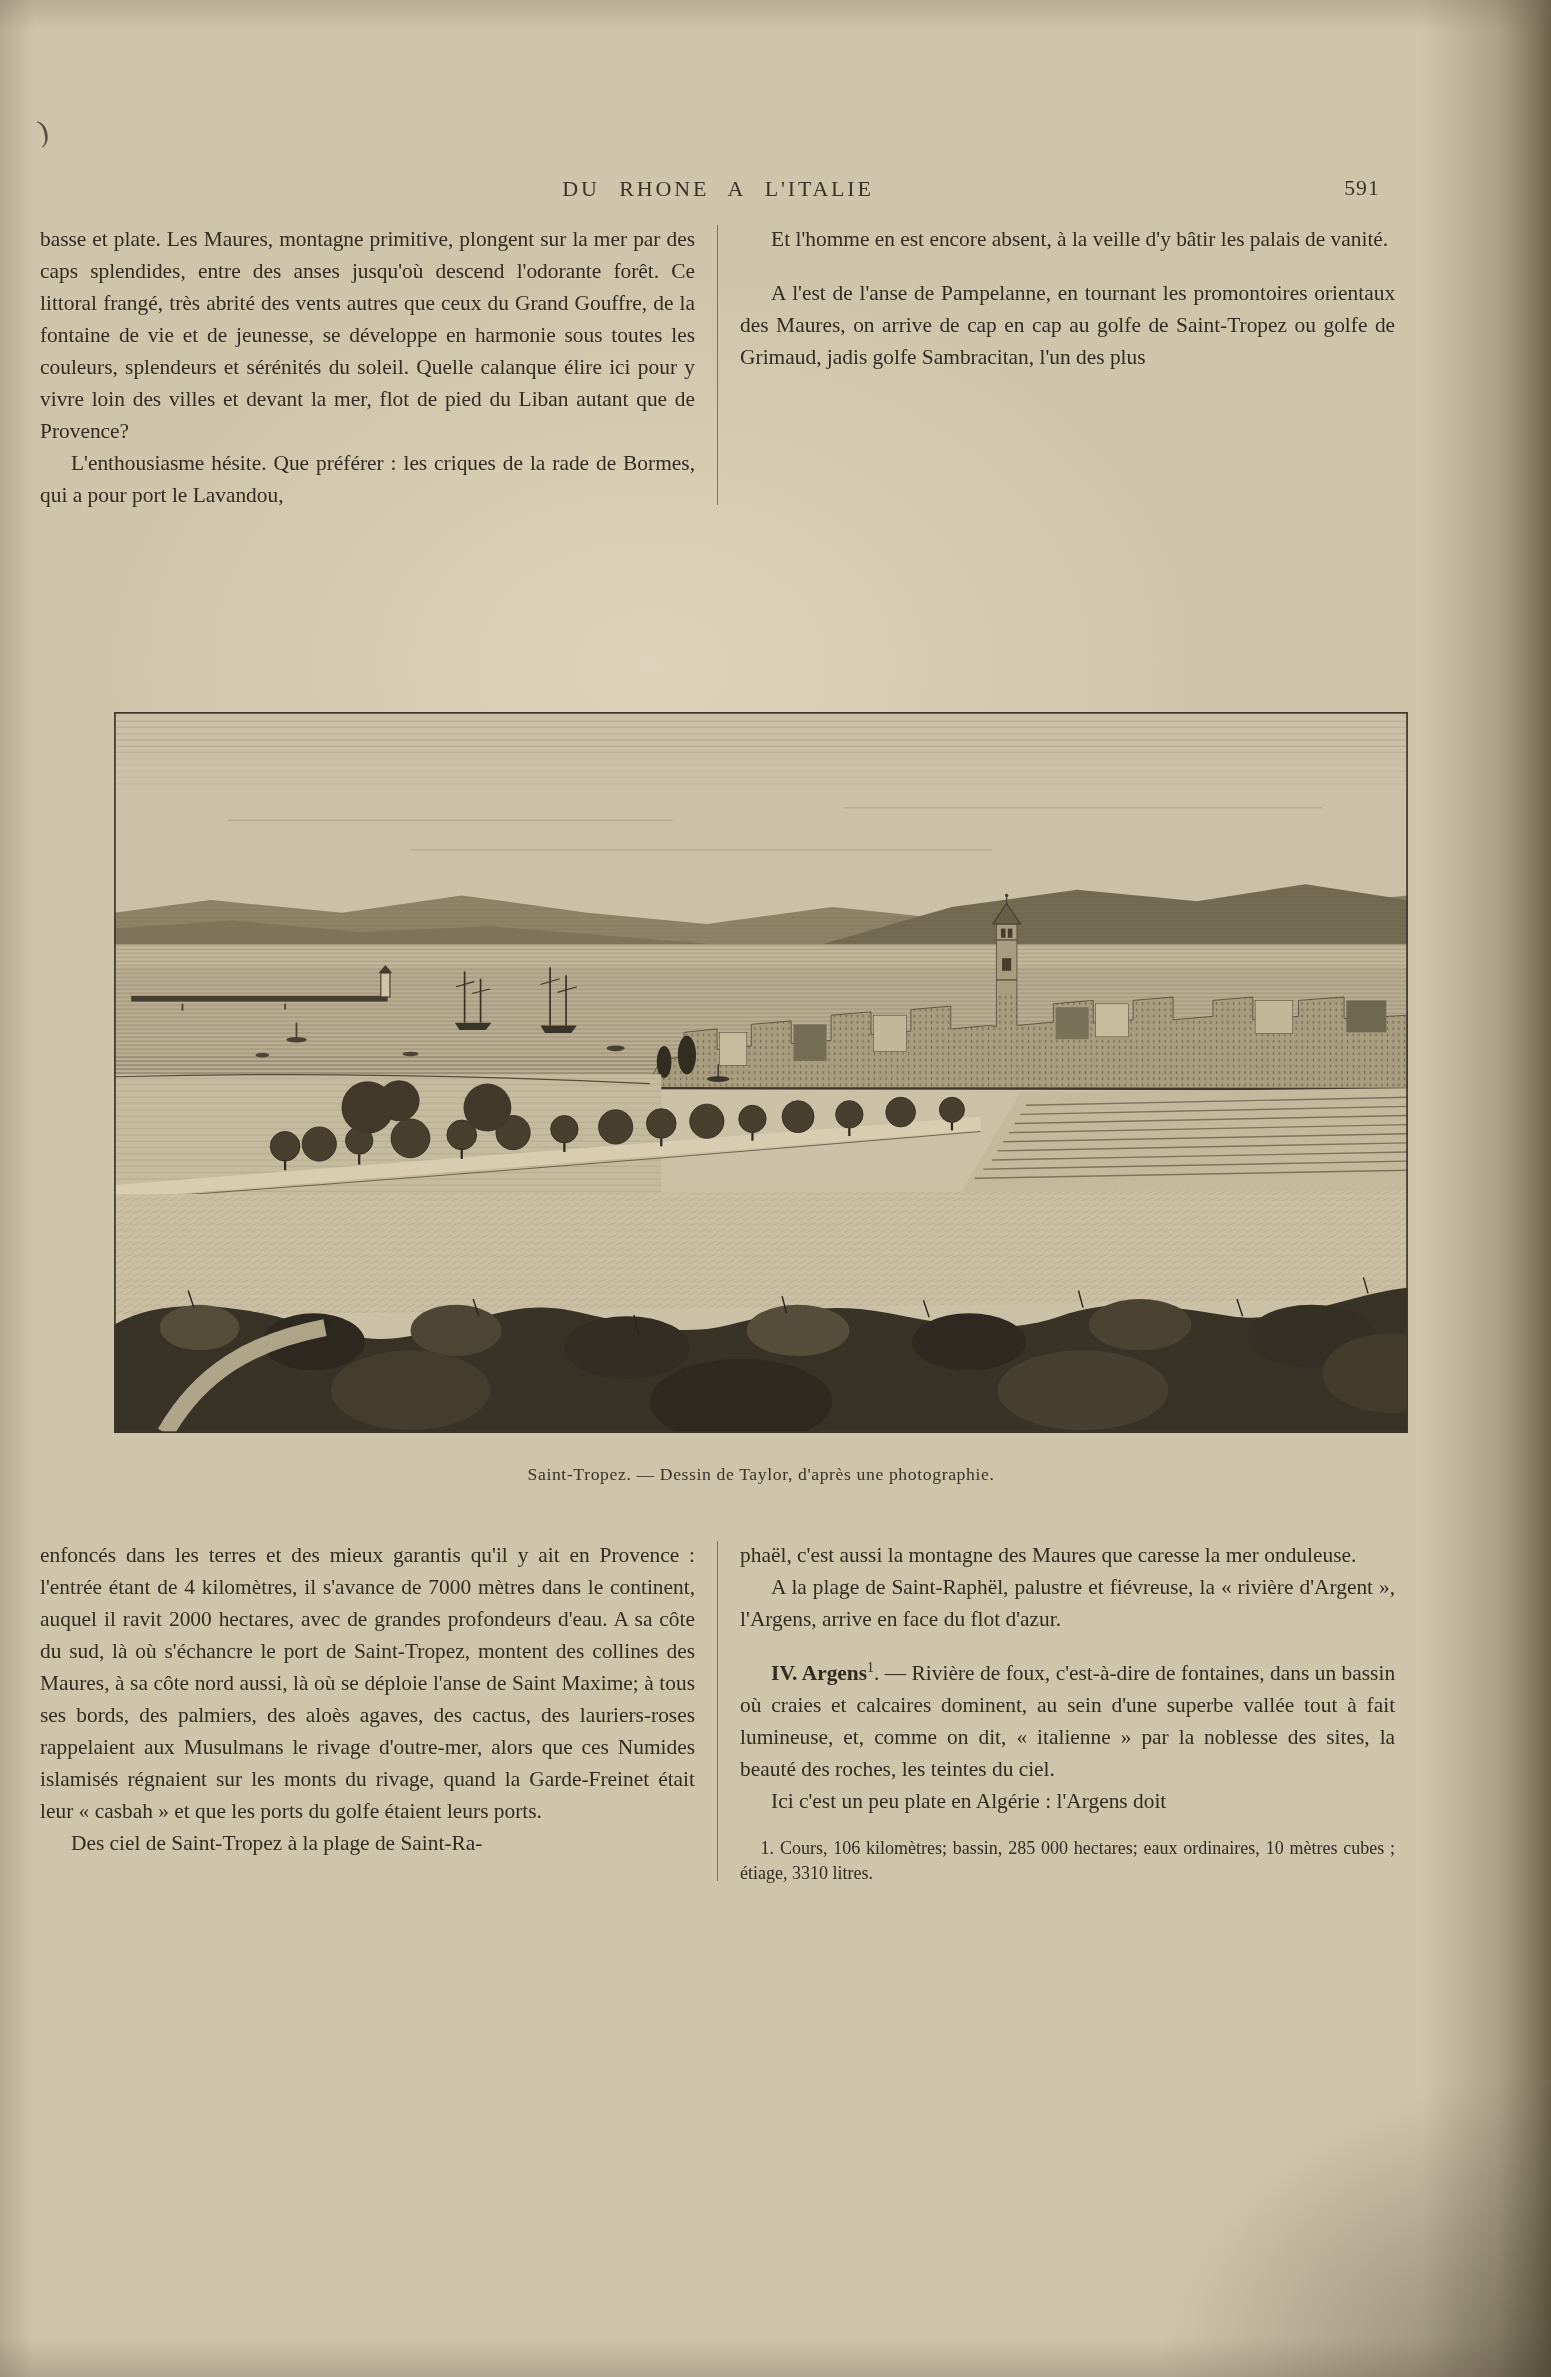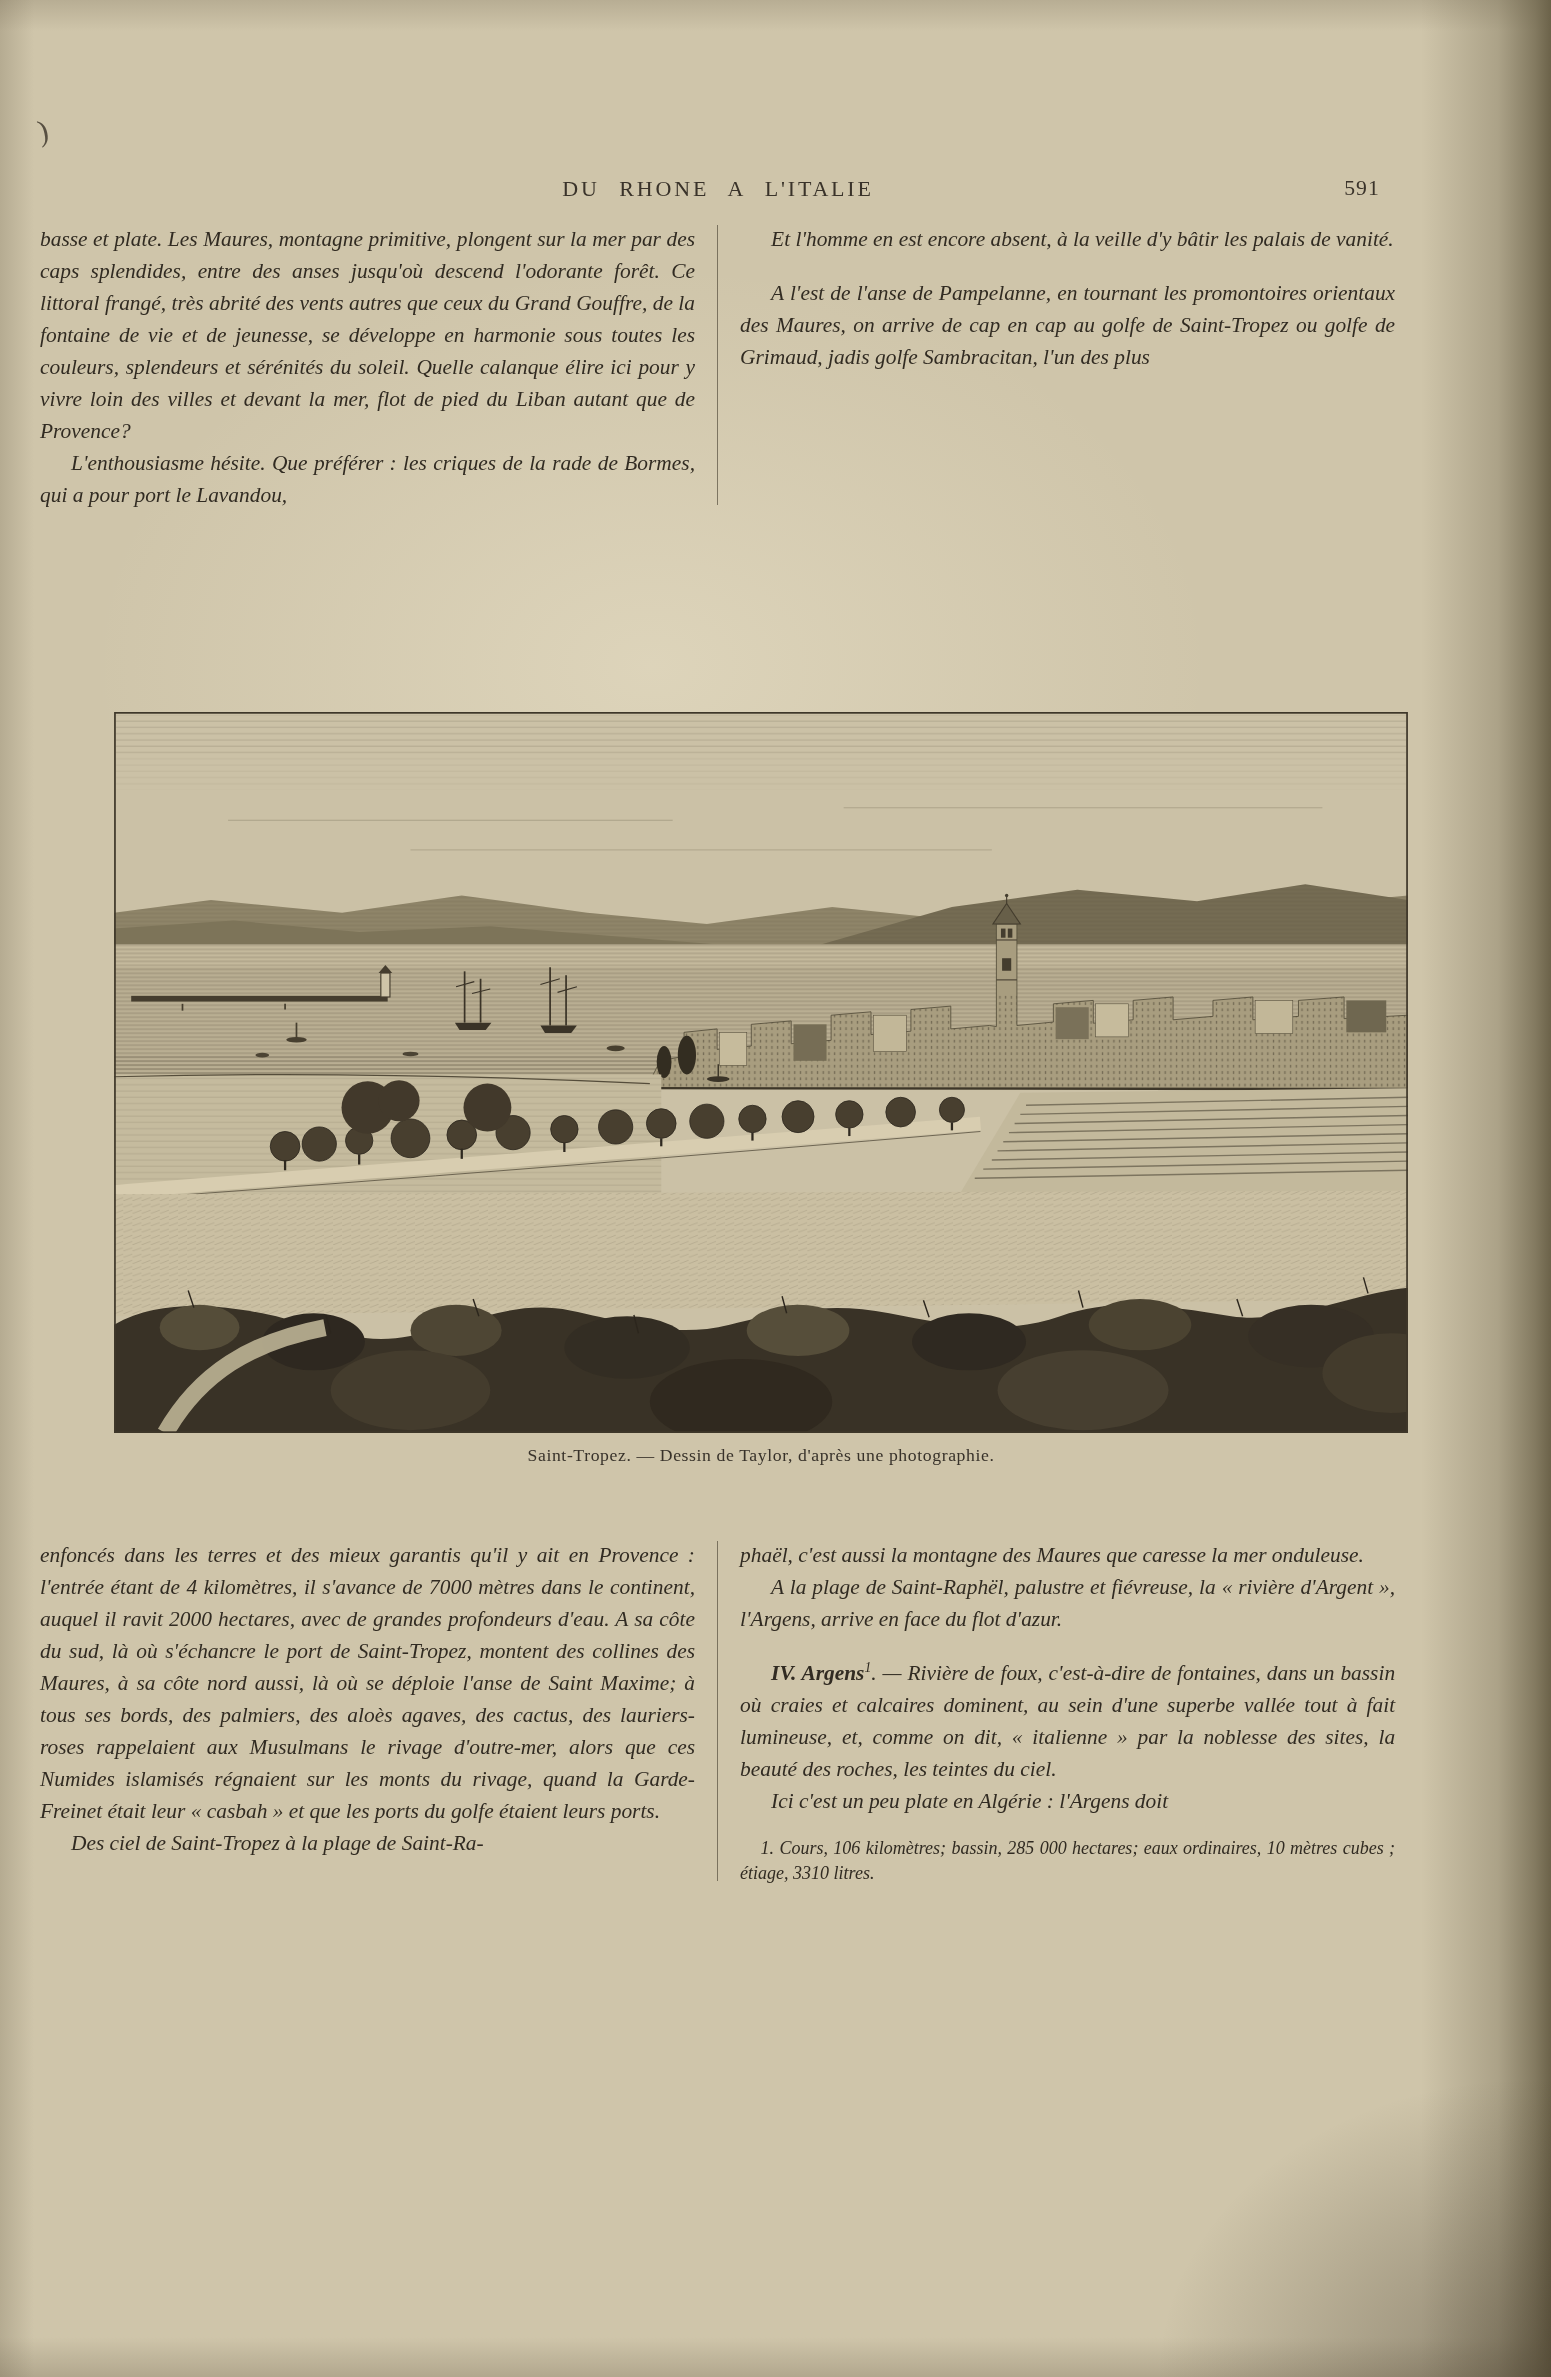--- a/index.html
+++ b/index.html
@@ -37,21 +37,21 @@
     position:absolute; right:16px; top:0;
     font-size:21.7px; letter-spacing:1.1px; color:#3a332a;
   }
 
   .columns{
     position:absolute; left:40px; width:1356px;
     display:flex; align-items:stretch;
   }
   .columns.top    { top:223px; }
   .columns.bottom { top:1539px; }
-  .col{ width:655px;font-style:italic; }
+  .col{ width:655px; }
   .col-divider{
     width:1.1px; margin:2.3px 22px 5.7px 22px;
     background:#4d4536; opacity:.65; align-self:stretch;
   }
   .col p{
     font-size:21.4px; line-height:32px; text-align:justify;
     color:#312b22;
   }
   .col p.indent{ text-indent:31px; }
   .col p.gap{ margin-top:22px; }
@@ -62,21 +62,21 @@
     margin-top:19.4px;
     font-size:18px !important; line-height:25px !important;
     text-indent:20.5px;
   }
 
   figure.engraving{
     position:absolute; left:114px; top:712px; width:1294px;
   }
   figure.engraving svg{ display:block; }
   figcaption{
-    margin-top:12px; text-align:center;
+    margin-top:31px; text-align:center;
     font-size:17.7px; letter-spacing:0.6px; color:#38322a;
   }
 </style>
 </head>
 <body>
 
 <div class="page">
 
   <div class="ink-mark">)</div>
 

